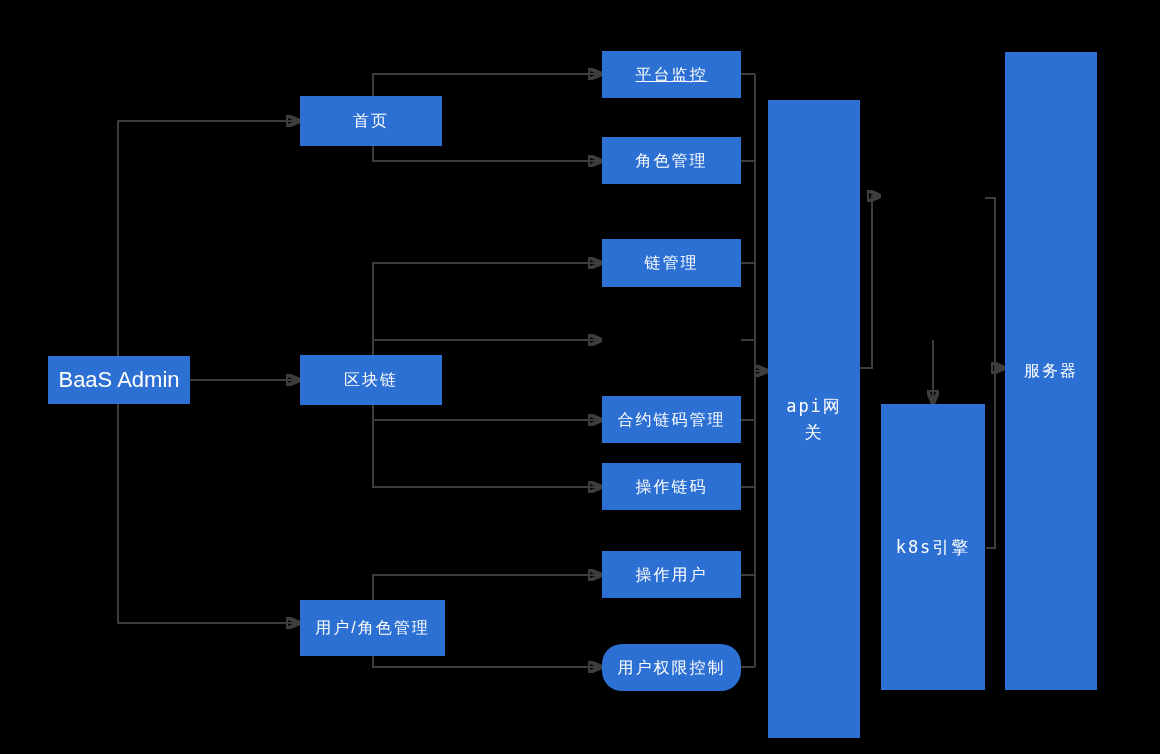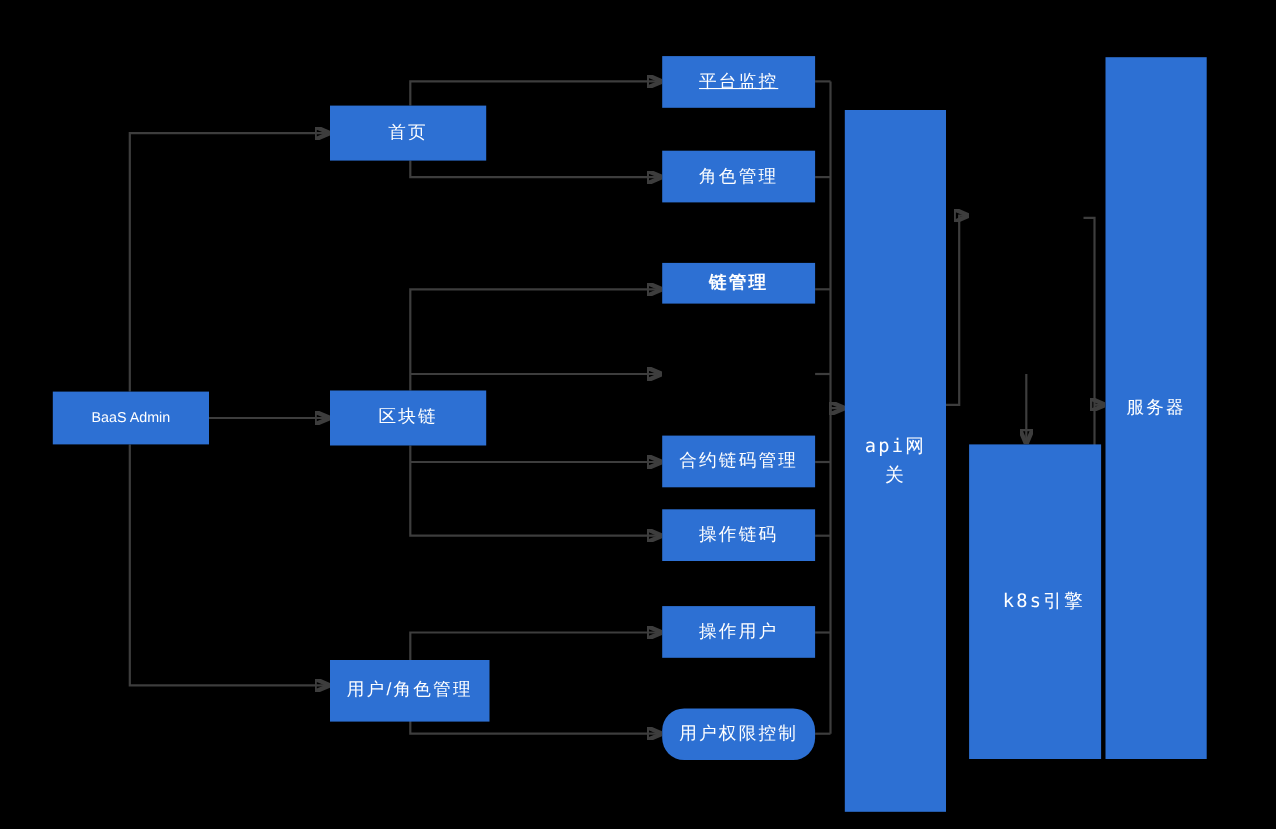--- a/index.html
+++ b/index.html
@@ -23,35 +23,35 @@
     background:var(--node-fill);
     color:var(--node-text);
     display:flex;align-items:center;justify-content:center;
     text-align:center;
     font-size:16px;
     letter-spacing:2px;
     line-height:26px;
     white-space:pre-line;
   }
   .latin{font-family:"DejaVu Sans Mono","DejaVu Serif",monospace;font-size:17px;}
-  #n-baas{left:48px;top:356px;width:142px;height:48px;letter-spacing:0;font-size:13px;}
+  #n-baas{left:48px;top:356px;width:142px;height:48px;letter-spacing:0;font-size:22px;}
   #n-home{left:300px;top:96px;width:142px;height:50px;}
   #n-blockchain{left:300px;top:355px;width:142px;height:50px;}
   #n-user-role{left:300px;top:600px;width:145px;height:56px;}
   #n-platform-monitor{left:602px;top:51px;width:139px;height:47px;text-decoration:underline;}
   #n-blockchain-monitor{left:602px;top:137px;width:139px;height:47px;}
-  #n-chain-mgmt{left:602px;top:239px;width:139px;height:37px;font-weight:bold;}
+  #n-chain-mgmt{left:602px;top:239px;width:139px;height:48px;}
   #n-channel-mgmt{left:602px;top:316px;width:139px;height:47px;}
   #n-contract-cc{left:602px;top:396px;width:139px;height:47px;}
   #n-operate-cc{left:602px;top:463px;width:139px;height:47px;}
   #n-operate-user{left:602px;top:551px;width:139px;height:47px;}
   #n-user-perm{left:602px;top:644px;width:139px;height:47px;border-radius:20px;}
   #n-api-gateway{left:768px;top:52px;width:92px;height:638px;margin-top:48px;}
   #n-fabric{left:881px;top:55px;width:104px;height:285px;}
-  #n-k8s{left:881px;top:404px;width:104px;height:286px;padding-left:16px;}
+  #n-k8s{left:881px;top:404px;width:104px;height:286px;}
   #n-server{left:1005px;top:52px;width:92px;height:638px;}
 </style>
 </head>
 <body>
 
 <div id="canvas">
 
   <svg id="edges" width="1160" height="754" viewBox="0 0 1160 754">
     <defs>
       <marker id="ah" markerWidth="7" markerHeight="6" refX="6.5" refY="3" orient="auto">

